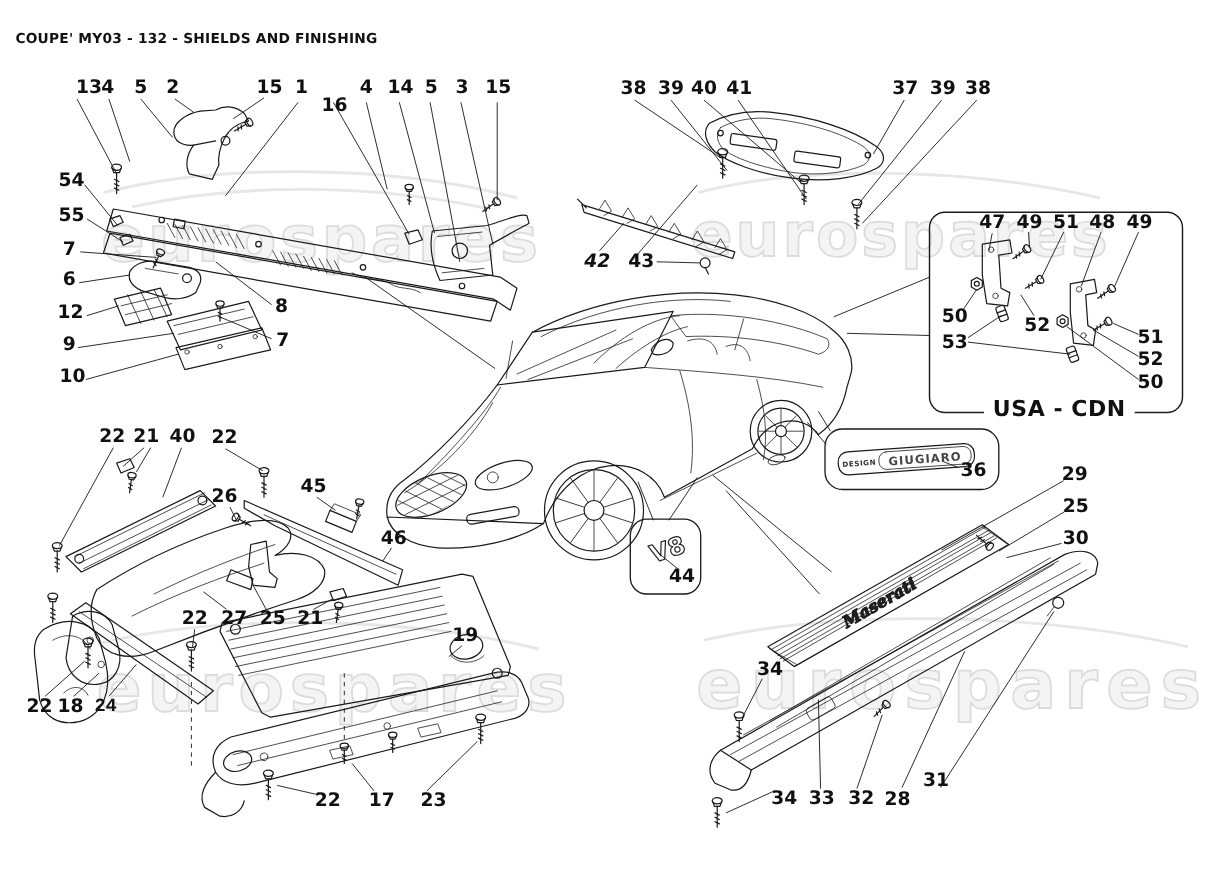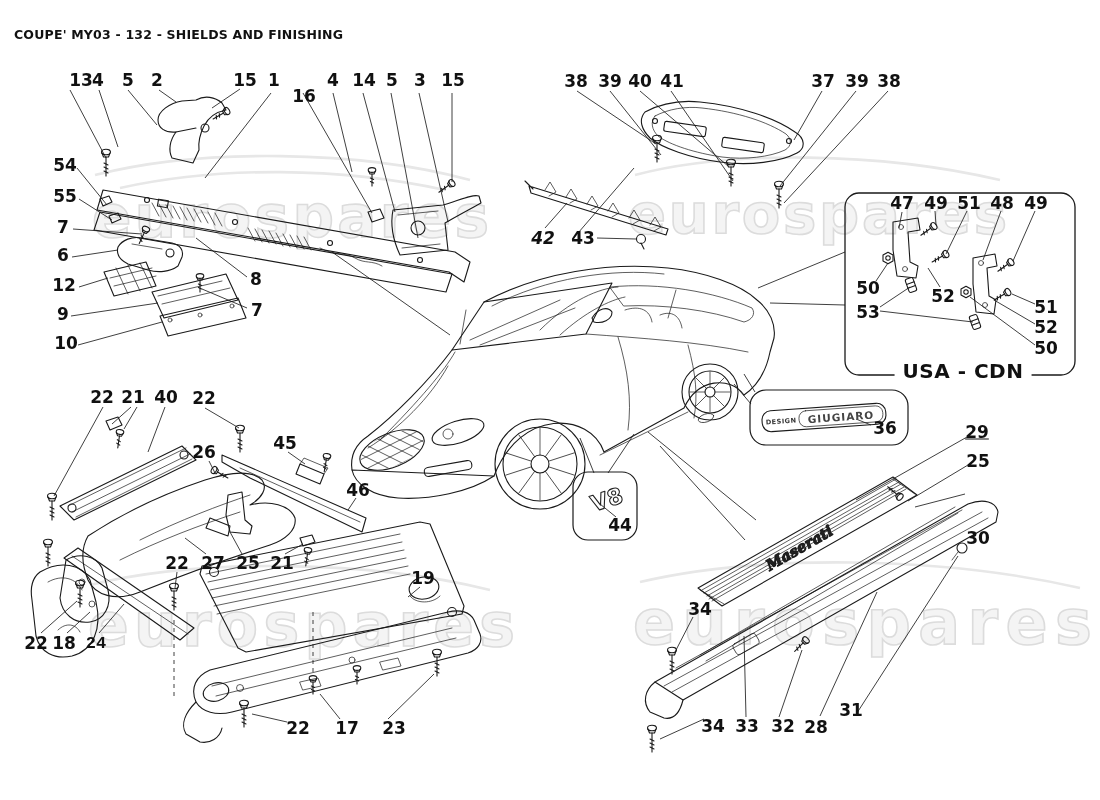--- a/index.html
+++ b/index.html
@@ -391,23 +391,23 @@
       <div class="callout" style="left: 213px; top: 563px;">27</div>
       <div class="callout" style="left: 248px; top: 563px;">25</div>
       <div class="callout" style="left: 282px; top: 563px;">21</div>
       <div class="callout" style="left: 423px; top: 578px;">19</div>
       <div class="callout" style="left: 36px; top: 643px;">22</div>
       <div class="callout" style="left: 64px; top: 643px;">18</div>
       <div class="callout" style="left: 96px; top: 643px; font-family: Liberation Mono, monospace;">24</div>
       <div class="callout" style="left: 298px; top: 728px;">22</div>
       <div class="callout" style="left: 347px; top: 728px;">17</div>
       <div class="callout" style="left: 394px; top: 728px;">23</div>
-      <div class="callout" style="left: 977px; top: 432px; text-decoration: underline;">29</div>
+      <div class="callout" style="left: 977px; top: 432px;">29</div>
       <div class="callout" style="left: 978px; top: 461px;">25</div>
-      <div class="callout" style="left: 978px; top: 490px; margin-top: 48px;">30</div>
+      <div class="callout" style="left: 978px; top: 490px;">30</div>
       <div class="callout" style="left: 700px; top: 609px;">34</div>
       <div class="callout" style="left: 713px; top: 726px;">34</div>
       <div class="callout" style="left: 747px; top: 726px;">33</div>
       <div class="callout" style="left: 783px; top: 726px;">32</div>
       <div class="callout" style="left: 816px; top: 727px;">28</div>
       <div class="callout" style="left: 851px; top: 710px;">31</div>
     </div>
 
 </div>
 

